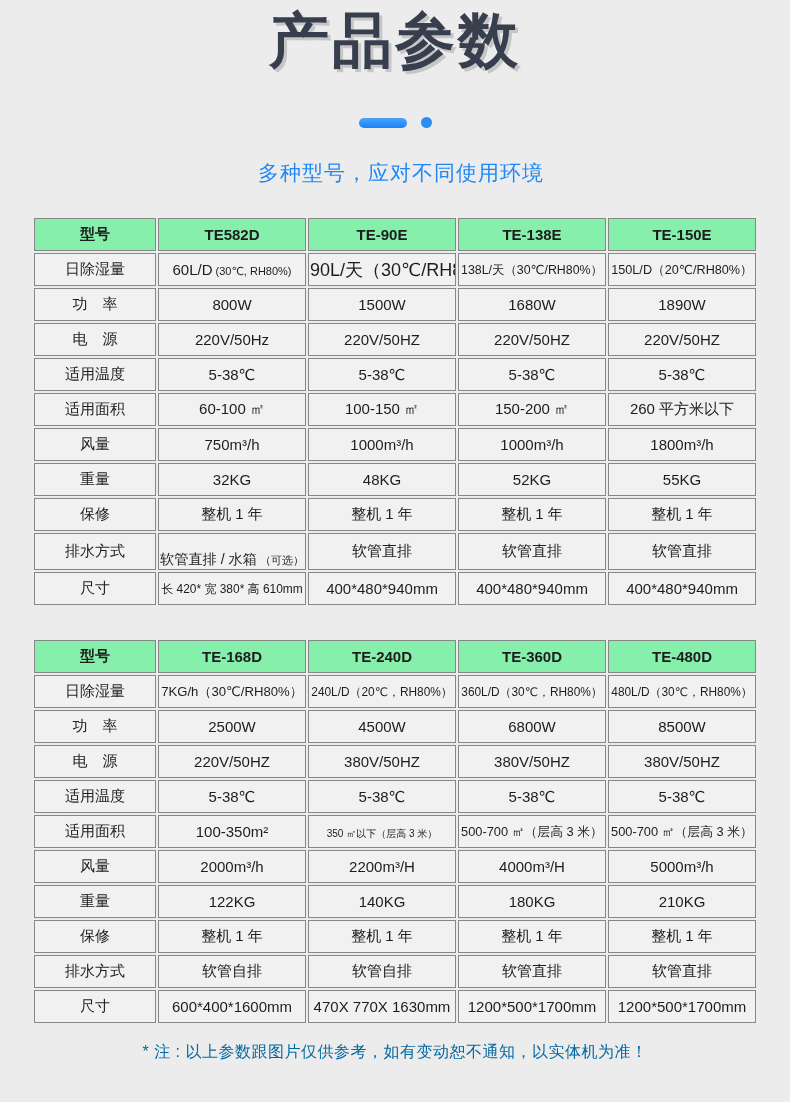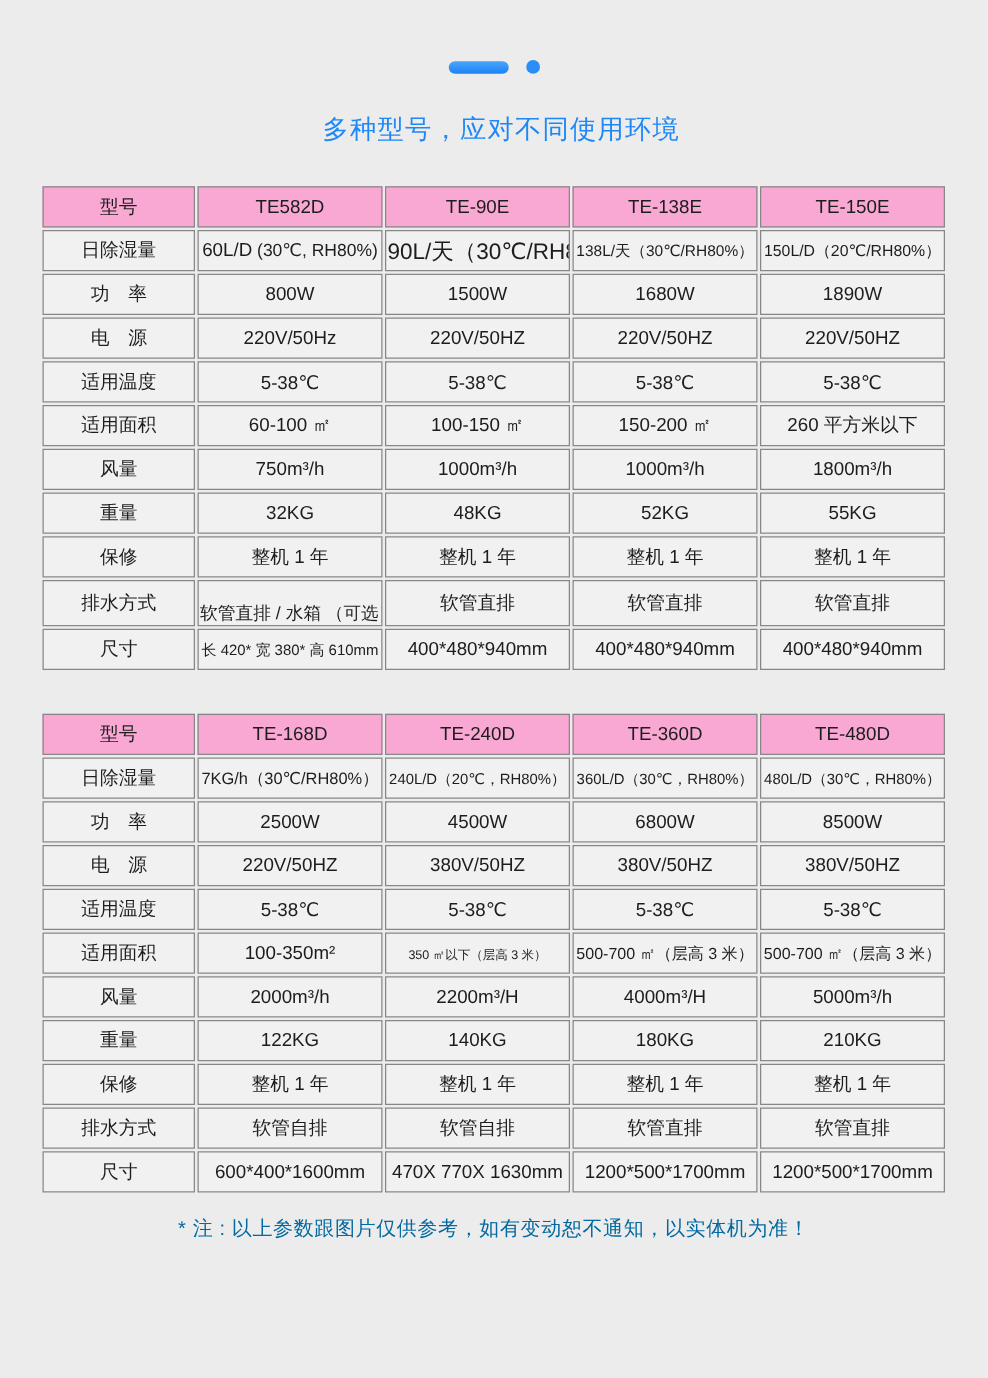--- a/index.html
+++ b/index.html
@@ -54,35 +54,36 @@
     border: 1px solid #878787;
     height: 33px;
     text-align: center;
     vertical-align: middle;
     padding: 0 1px;
     overflow: hidden;
     background: #f1f1f1;
     font-size: 15px;
     font-weight: 500;
   }
-  .spec thead th { background: #f9a8d4; }
+  .spec thead th { background: #86efac; font-weight: bold; }
   .fit { display: inline-block; white-space: nowrap; }
-  .small { font-size: 14px; }
+  .small { font-size: 11px; }
   .footer-note {
     margin-top: 17px;
     text-align: center;
     font-size: 16px;
     color: #0369a1;
     letter-spacing: 0.5px;
   }
 </style>
 </head>
 <body>
 
 <div class="hero">
+  <div class="page-title">产品参数</div>
   <div class="divider">
     <span class="divider-bar"></span>
     <span class="divider-dot"></span>
   </div>
   <div class="page-subtitle">多种型号，应对不同使用环境</div>
 </div>
 
 <table class="spec first">
     <colgroup>
       <col class="label-col">

